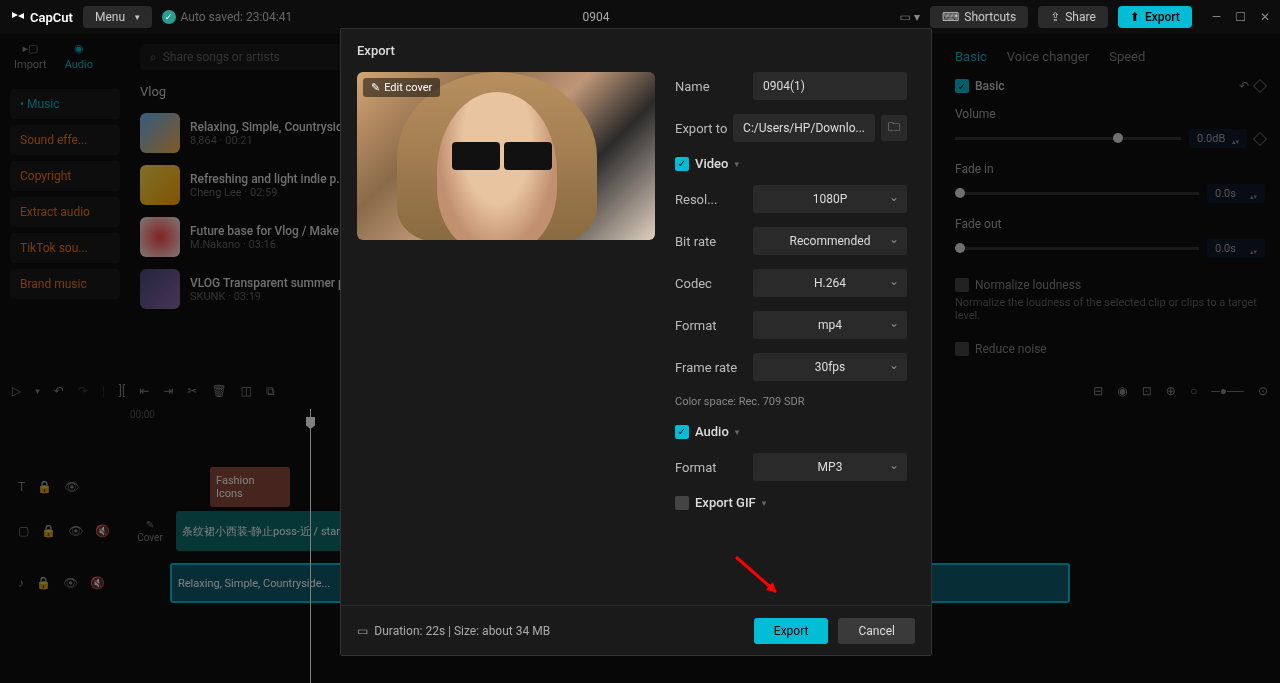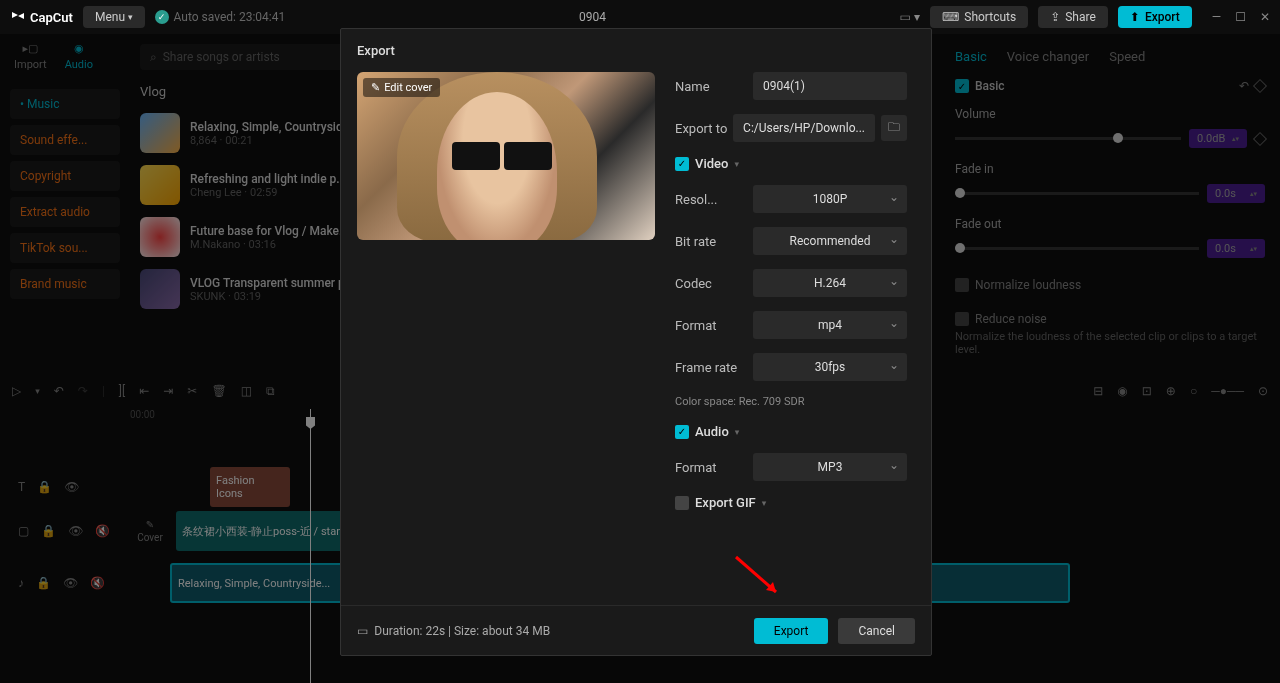--- a/index.html
+++ b/index.html
@@ -1,21 +1,21 @@
 <!DOCTYPE html>
 <html><head>
 <meta charset="utf-8">
 <style>
 * { margin: 0; padding: 0; box-sizing: border-box; font-family: -apple-system, BlinkMacSystemFont, "Segoe UI", Roboto, sans-serif; }
 body { background: #000; width: 1280px; height: 683px; overflow: hidden; position: relative; color: #ccc; font-size: 12px; }
 
 
 .topbar { height: 34px; background: #0d0d0d; display: flex; align-items: center; padding: 0 10px; gap: 10px; }
 .logo { display: flex; align-items: center; gap: 4px; color: #fff; font-weight: 600; font-size: 13px; }
-.menu-btn { background: #2a2a2a; color: #ccc; padding: 4px 12px; border-radius: 4px; display: flex; align-items: center; gap: 3px; }
+.menu-btn { background: #2a2a2a; color: #ccc; padding: 4px 12px; border-radius: 4px; display: flex; align-items: center; gap: 10px; }
 .autosave { color: #666; display: flex; align-items: center; gap: 5px; }
 .autosave-check { width: 14px; height: 14px; border-radius: 50%; background: #2a9d8f; display: flex; align-items: center; justify-content: center; color: #fff; font-size: 9px; }
 .topbar-center { flex: 1; text-align: center; color: #aaa; }
 .topbar-right { display: flex; align-items: center; gap: 10px; }
 .top-btn { background: #2a2a2a; color: #ccc; padding: 4px 12px; border-radius: 4px; display: flex; align-items: center; gap: 5px; }
 .top-btn.export { background: #00bcd4; color: #000; font-weight: 500; }
 .win-controls { display: flex; gap: 14px; color: #888; margin-left: 10px; }
 
 
 .bgapp { position: absolute; top: 34px; left: 0; right: 0; bottom: 0; filter: brightness(0.5); pointer-events: none; }
@@ -43,21 +43,21 @@
 .right-panel { position: absolute; right: 0; top: 0; width: 340px; bottom: 310px; background: #0d0d0d; padding: 15px; }
 .rtab-row { display: flex; gap: 20px; font-size: 13px; margin-bottom: 15px; }
 .rtab { color: #888; }
 .rtab.active { color: #00bcd4; }
 .basic-sec { color: #ccc; font-weight: 500; display: flex; align-items: center; gap: 6px; }
 .slider-group { margin-top: 14px; }
 .slabel { font-size: 12px; color: #aaa; margin-bottom: 8px; }
 .srow { display: flex; align-items: center; gap: 8px; }
 .strack { flex: 1; height: 3px; background: #333; position: relative; }
 .sknob { position: absolute; width: 10px; height: 10px; background: #ddd; border-radius: 50%; top: -4px; }
-.sval { background: #4c1d95; padding: 3px 8px; border-radius: 3px; color: #aaa; font-size: 11px; min-width: 58px; display:flex; justify-content:space-between; align-items:center;}
+.sval { background: #0f172a; padding: 3px 8px; border-radius: 3px; color: #aaa; font-size: 11px; min-width: 58px; display:flex; justify-content:space-between; align-items:flex-end;}
 
 
 .timeline { position: absolute; left: 0; right: 0; bottom: 0; height: 310px; background: #0d0d0d; }
 .tl-toolbar { height: 36px; display: flex; align-items: center; padding: 0 12px; gap: 14px; color: #888; }
 .tl-body { position: relative; height: 274px; }
 .tl-ruler { height: 26px; color: #555; font-size: 10px; padding-left: 130px; display: flex; gap: 250px; }
 .tl-track { display: flex; align-items: center; height: 44px; }
 .tl-track-head { width: 130px; display: flex; align-items: center; gap: 12px; padding-left: 18px; color: #888; }
 .clip { height: 40px; border-radius: 3px; display: flex; align-items: center; padding: 0 6px; font-size: 11px; color: #fff; overflow: hidden; }
 .clip.text { background: #8a4a3a; width: 80px; margin-left: 80px; }
@@ -240,25 +240,25 @@
           <div class="sval">
             <span>0.0s</span>
             <span class="updn">▴▾</span>
           </div>
         </div>
     </div>
     <div style="margin-top:20px; color:#888; display:flex; align-items:center; gap:6px;">
         <span class="fcheck off"></span>
         <span>Normalize loudness</span>
       </div>
+    <div style="color:#666; font-size:11px; margin-top:4px;">Normalize the loudness of the selected clip or clips to a target level.</div>
     <div style="margin-top:20px; color:#888; display:flex; align-items:center; gap:6px;">
         <span class="fcheck off"></span>
         <span>Reduce noise</span>
       </div>
-    <div style="color:#666; font-size:11px; margin-top:4px;">Normalize the loudness of the selected clip or clips to a target level.</div>
   </div>
 
   <div class="timeline">
     <div class="tl-toolbar">
       <span>▷</span>
         <span style="font-size:9px">▾</span>
       <span>↶</span>
       <span style="opacity:.4">↷</span>
       <span style="color:#333">|</span>
       <span>][</span>

